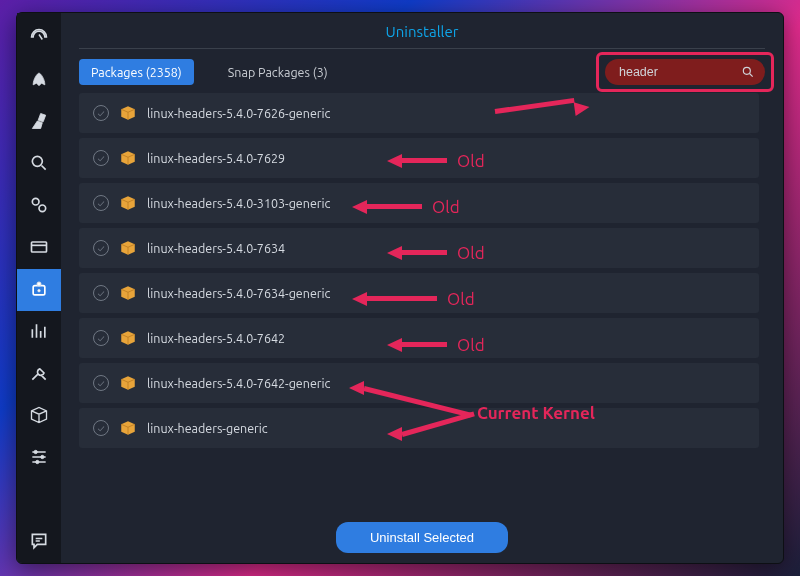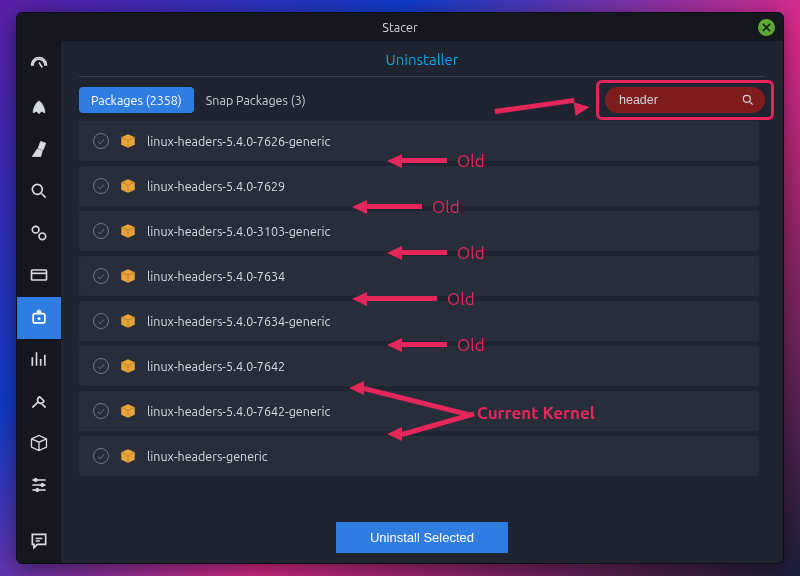--- a/index.html
+++ b/index.html
@@ -80,21 +80,21 @@
   .page-title {
     text-align:center;
     font-size:15px;
     color:#0ea5e9;
     padding:10px 0 8px 0;
   }
   .divider { height:1px; background:#3a404b; margin-bottom:10px;}
   .toolbar {
     display:flex;
     align-items:center;
-    gap:0;
+    gap:22px;
     margin-bottom:8px;
     position:relative;
   }
   .tab {
     padding:6px 12px;
     border-radius:4px;
     font-size:12.5px;
     color:#c9cdd3;
     cursor:pointer;
   }
@@ -158,21 +158,21 @@
   }
   .footer {
     display:flex;justify-content:center;
     padding-top:10px;
   }
   .uninstall-btn {
     background:#2f7de1;
     border:none;
     color:#fff;
     padding:8px 34px;
-    border-radius:0;
+    border-radius:12px;
     font-size:13px;
     cursor:pointer;
   }
   
   .annot {
     position:absolute;
     color:#e4265a;
     font-size:17px;
     font-weight:400;
     pointer-events:none;
@@ -184,28 +184,20 @@
     border-top:7px solid transparent;
     border-bottom:7px solid transparent;
     border-right:15px solid #e4265a;
   }
   .arrow-shaft { height:5px;background:#e4265a; }
 </style>
 </head>
 <body>
 
 <div class="window">
-  <div class="titlebar">
-    <span>Stacer</span>
-    <div class="close">
-      <svg viewBox="0 0 10 10" width="9" height="9">
-          <path d="M1 1 L9 9 M9 1 L1 9" stroke="#172016" stroke-width="1.8" fill="none"></path>
-        </svg>
-    </div>
-  </div>
   <div class="body">
     <div class="sidebar">
       <div class="item">
           <span><svg viewBox="0 0 24 24">
               <path d="M12 3a9 9 0 0 0-9 9h2a7 7 0 1 1 14 0h2a9 9 0 0 0-9-9zm0 6l4 6" fill="none" stroke-width="1.8"></path>
             </svg></span>
         </div>
       <div class="item">
           <span><svg viewBox="0 0 24 24">
               <path d="M5 19c0-7 5-14 7-14s7 7 7 14l-4-2-3 3-3-3z" fill="#d6dbe2"></path>

